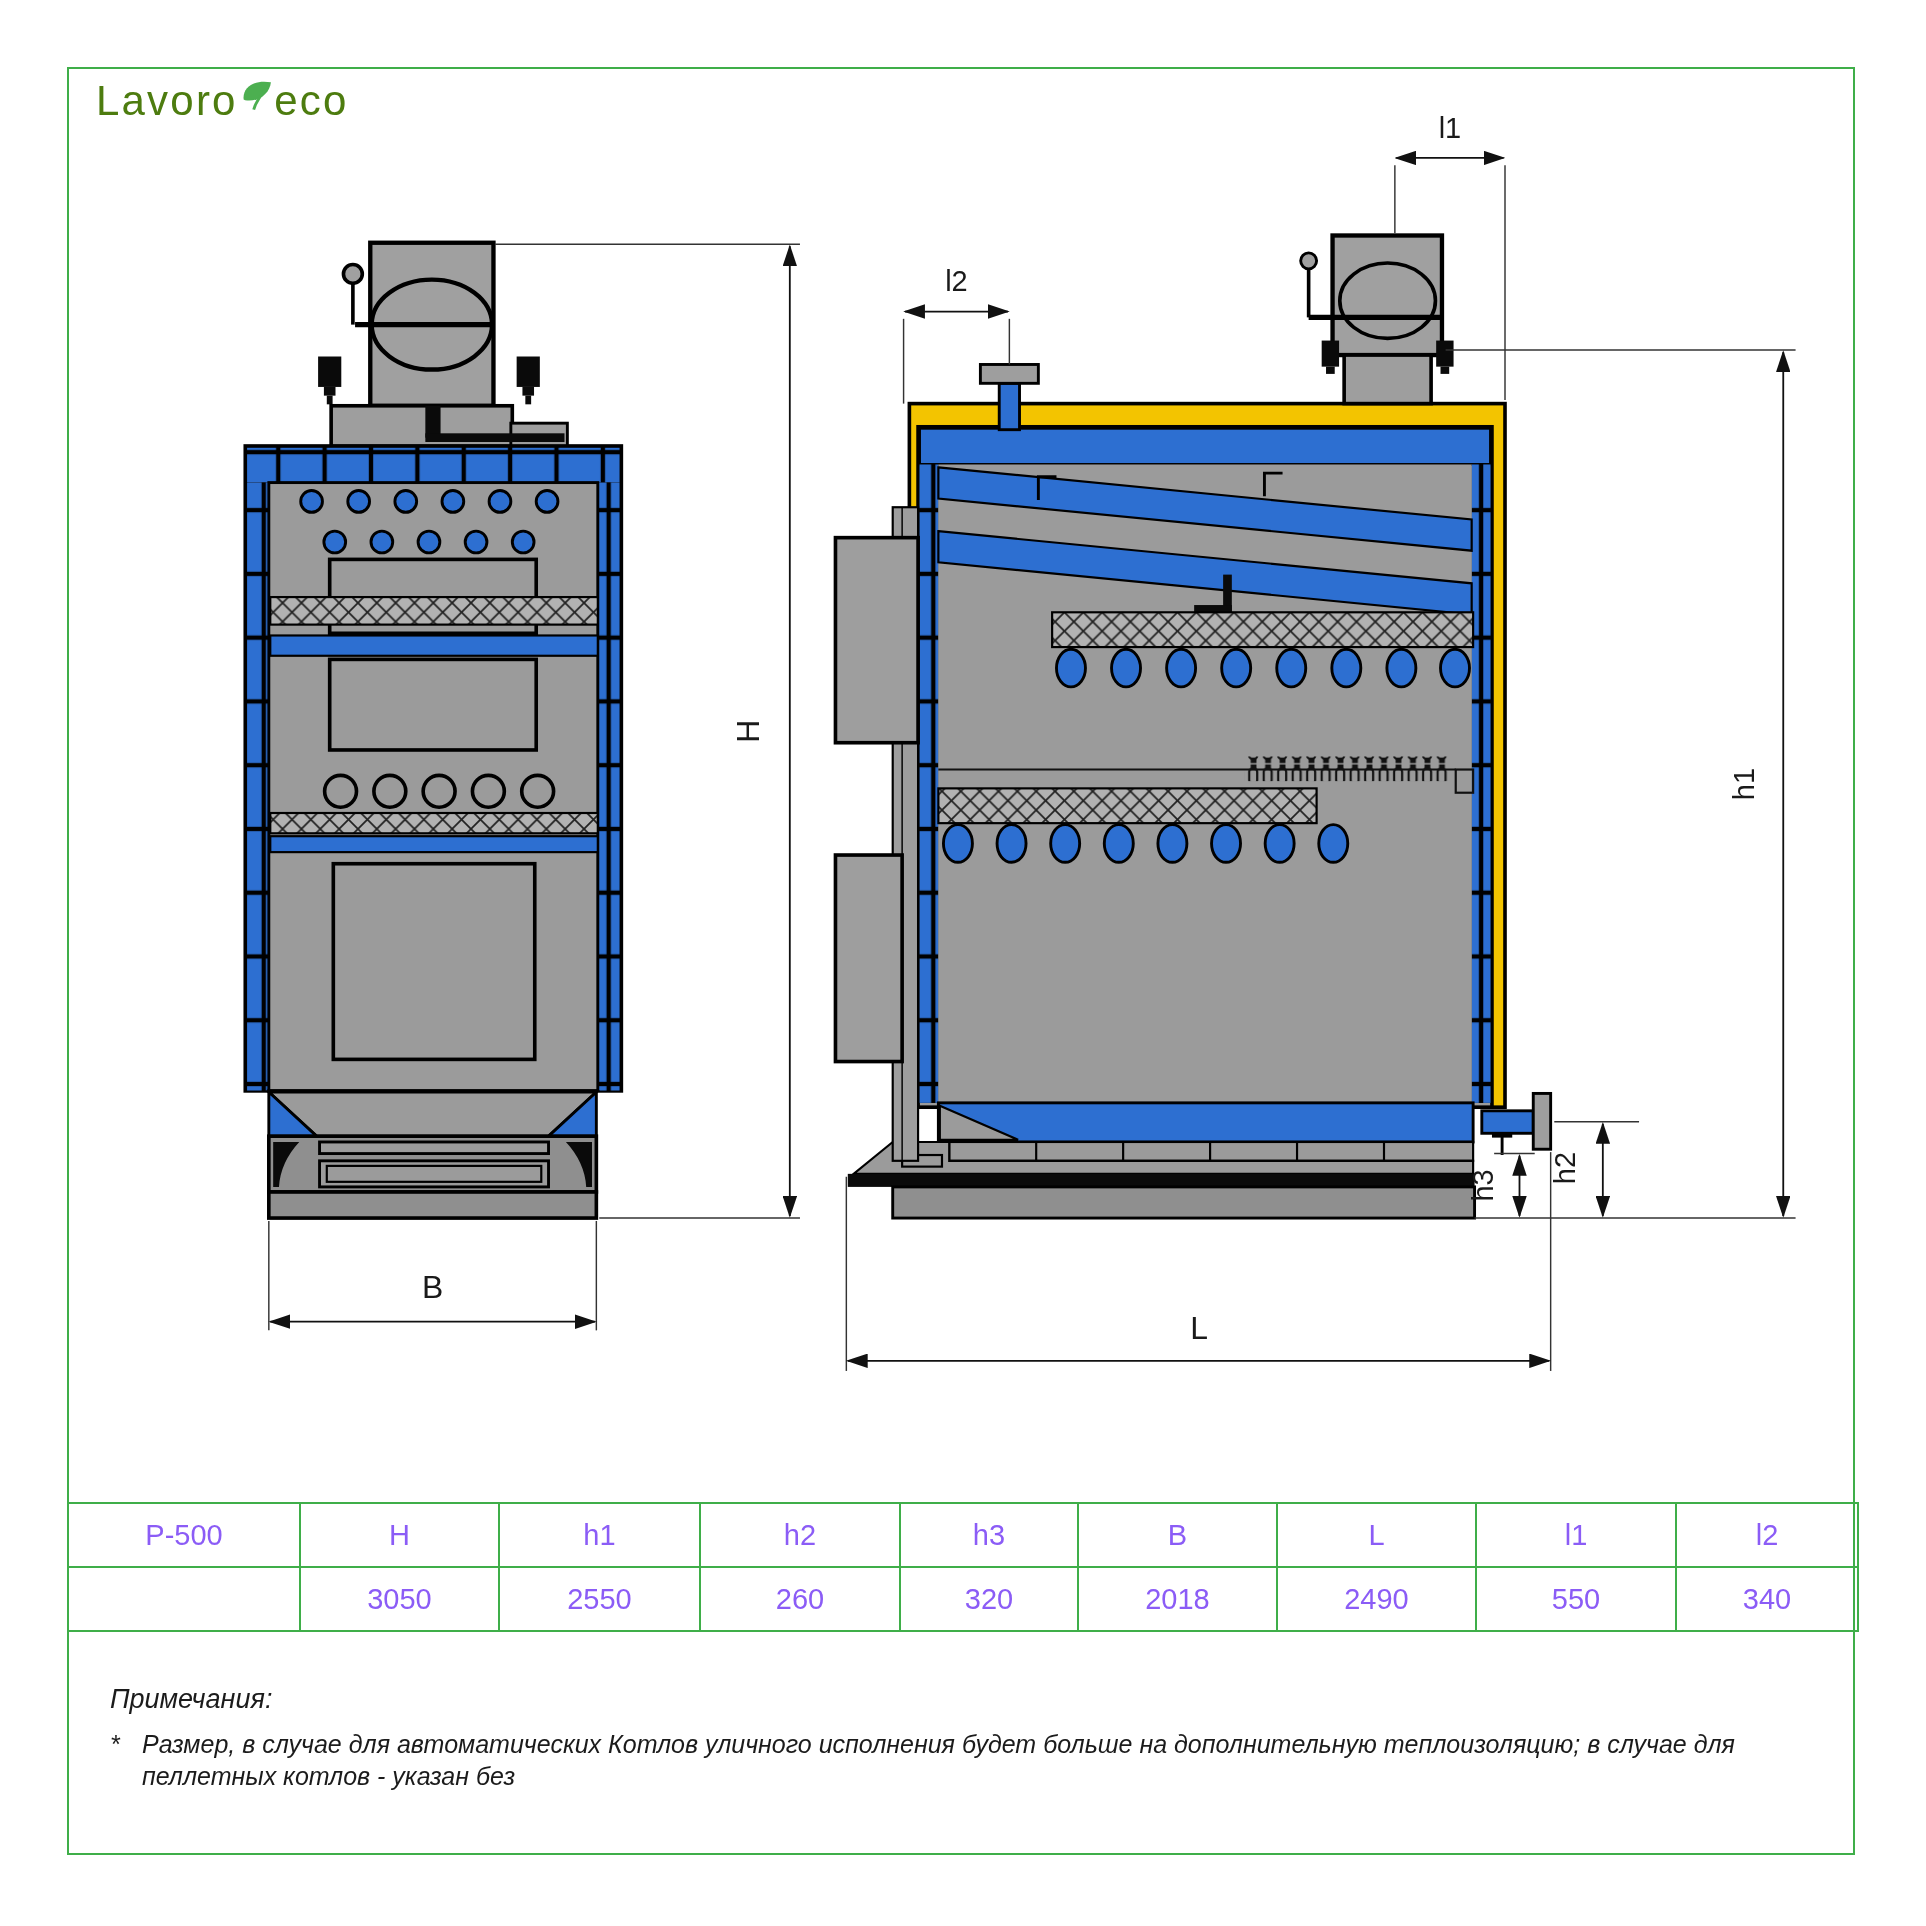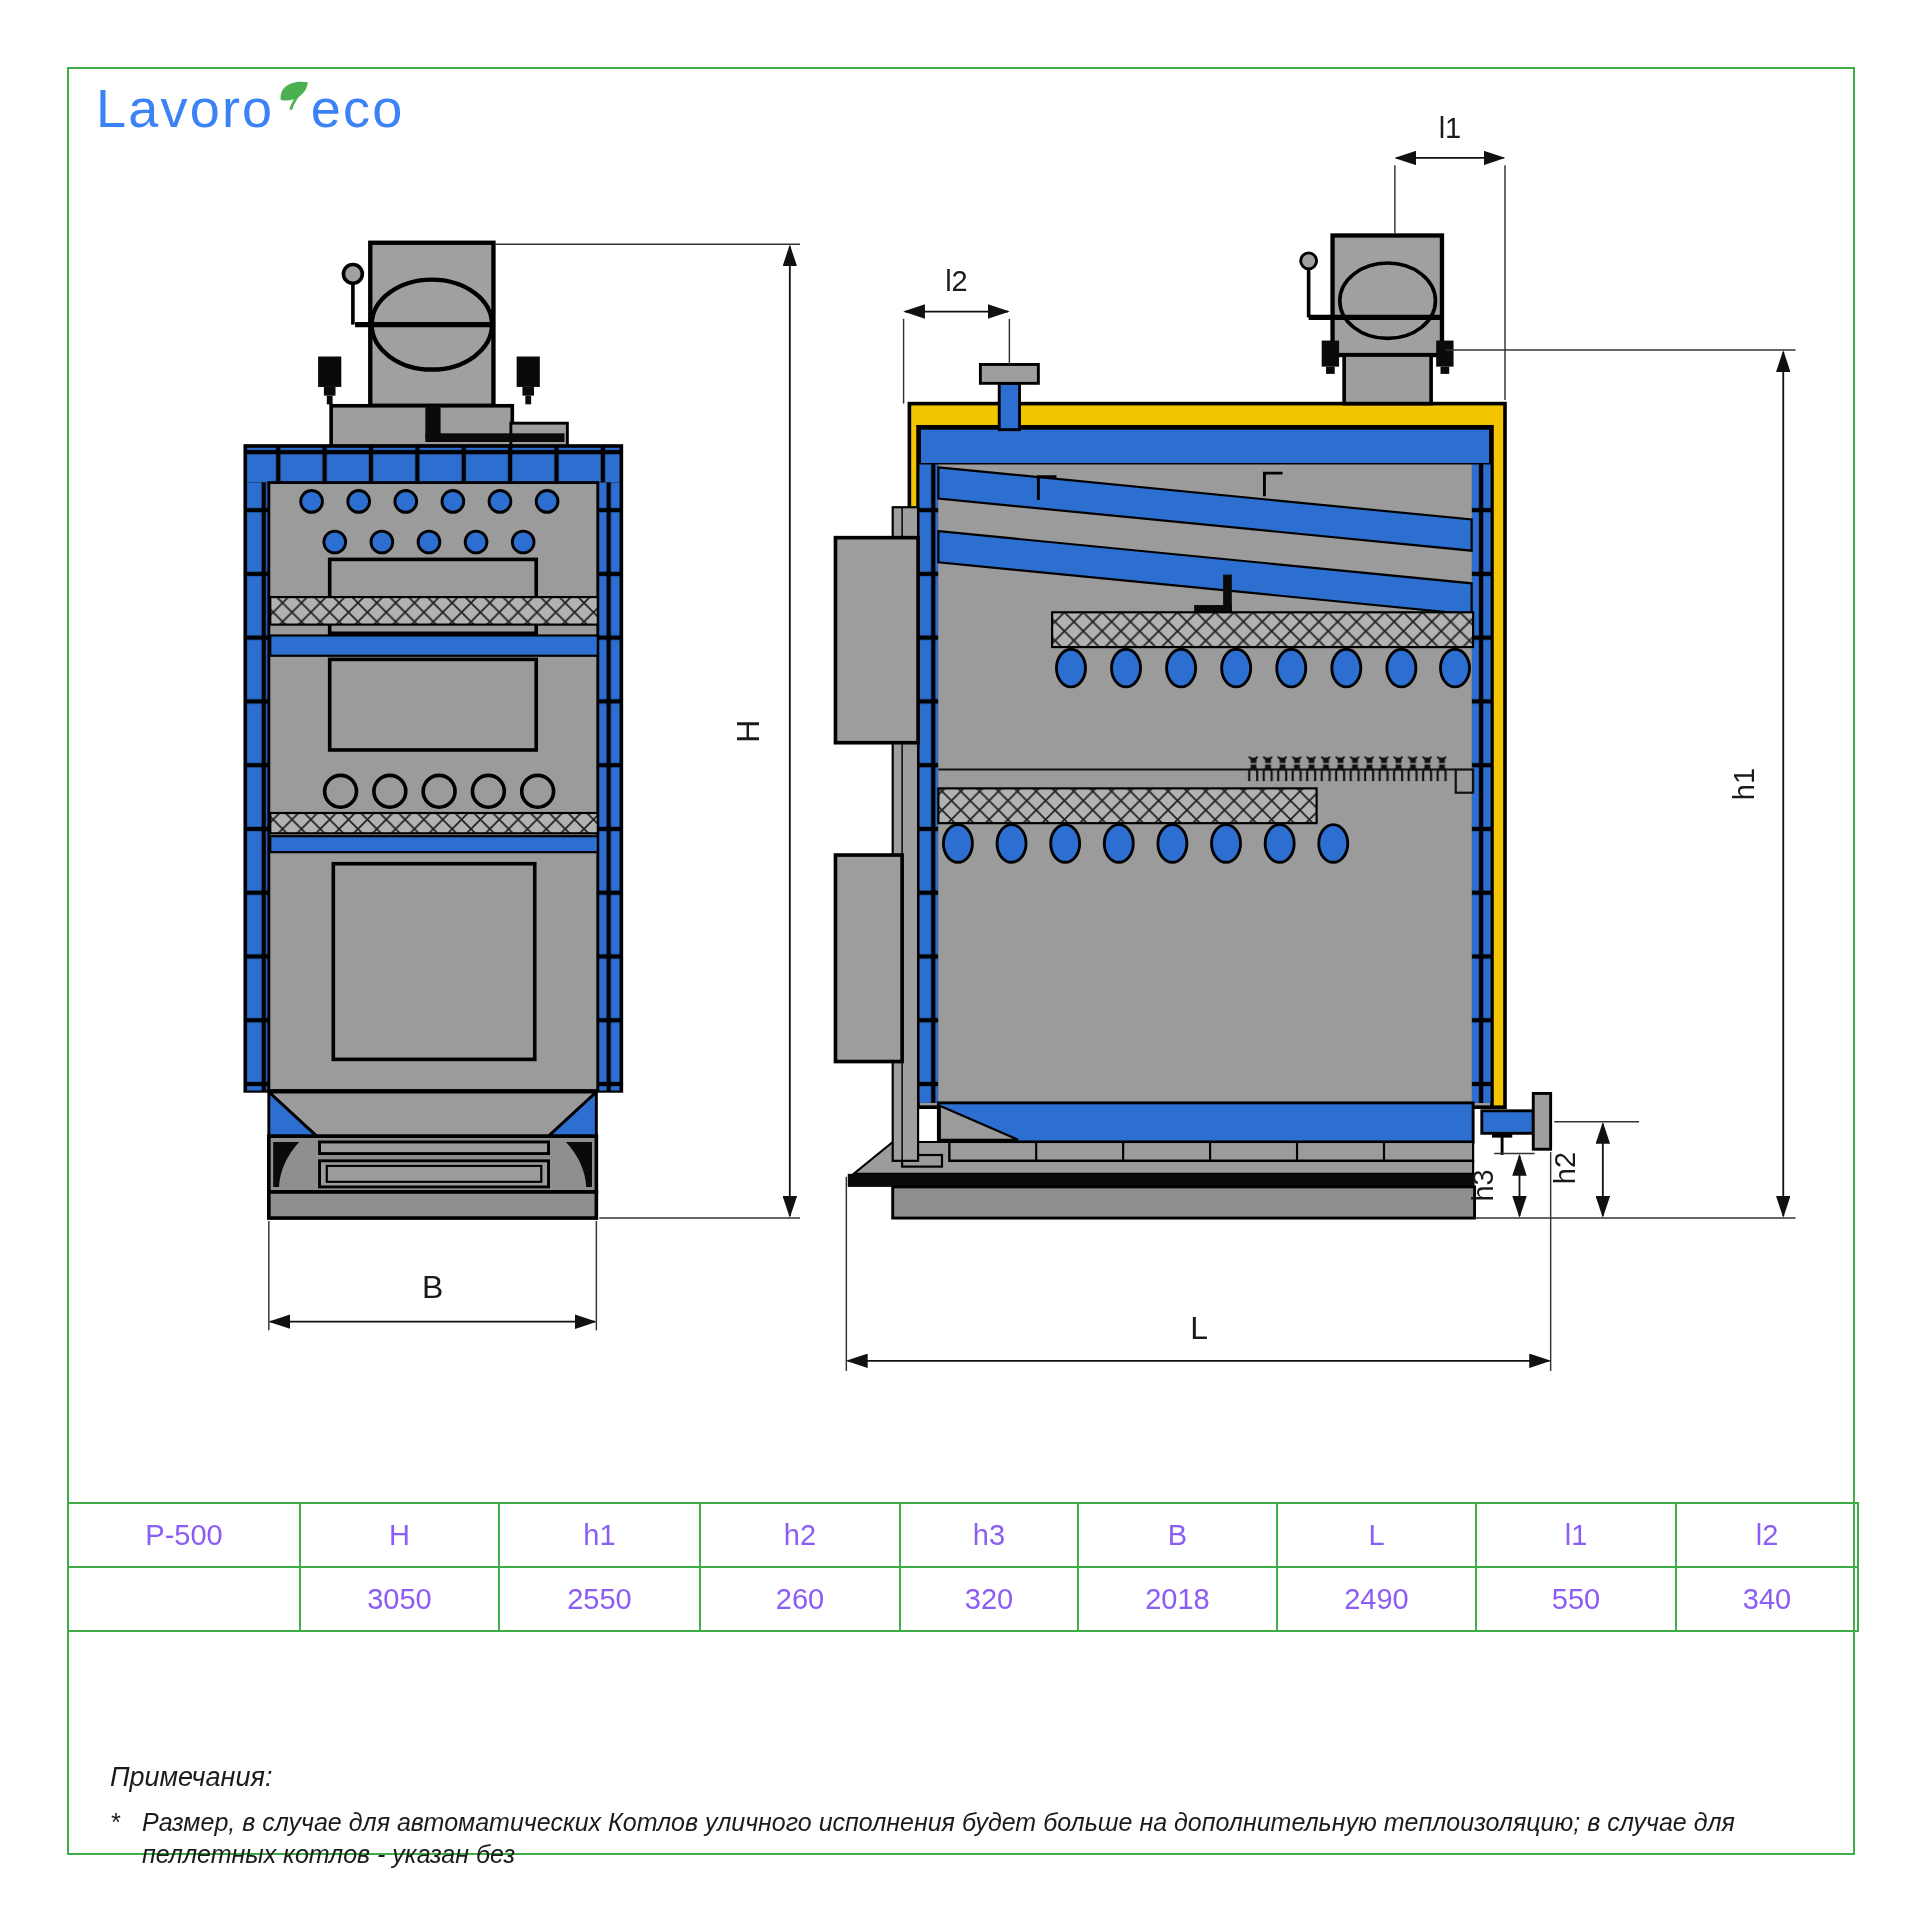--- a/index.html
+++ b/index.html
@@ -1,28 +1,28 @@
 <!DOCTYPE html>
 <html style="font-size:11.6px"><head>
 <meta charset="utf-8">
 <style>
   html,body{margin:0;padding:0;background:#ffffff;}
   #page{position:relative;width:1926px;height:1926px;background:#ffffff;
         font-family:"Liberation Sans", sans-serif;overflow:hidden;}
   #border-frame{position:absolute;left:67px;top:67px;width:1788px;height:1788px;
         border:2.2px solid #3fae49;box-sizing:border-box;}
   #logo{position:absolute;left:96px;top:77px;display:flex;align-items:flex-start;
-        font-size:54px;letter-spacing:2.2px;color:#3b82f6;font-weight:400;}
+        font-size:42px;letter-spacing:2.2px;color:#4d7c0f;font-weight:400;}
   #logo .leaf{margin:1.4px -2.9px 0 1.4px;}
   #drawing{position:absolute;left:0;top:0;}
   table#dim-table{position:absolute;left:67px;top:1502px;width:1788px;
         border-collapse:collapse;table-layout:fixed;}
   table#dim-table td{border:2.2px solid #3fae49;height:60px;text-align:center;
         font-size:29px;color:#8b5cf6;background:transparent;}
-  #notes{position:absolute;left:110px;top:1762px;width:1703px;color:#1b1b1b;}
+  #notes{position:absolute;left:110px;top:1684px;width:1703px;color:#1b1b1b;}
   #notes .title{font-style:italic;font-size:27px;margin-bottom:13px;}
   #notes .note-row{display:flex;font-style:italic;font-size:25px;line-height:1.28;}
   #notes .star{width:32px;flex:0 0 32px;}
   .dim-label{font-size:44px;fill:#1a1a1a;}
   .dim-label-sm{font-size:40px;fill:#1a1a1a;}
 </style>
 </head>
 <body>
 
 <div id="page">

